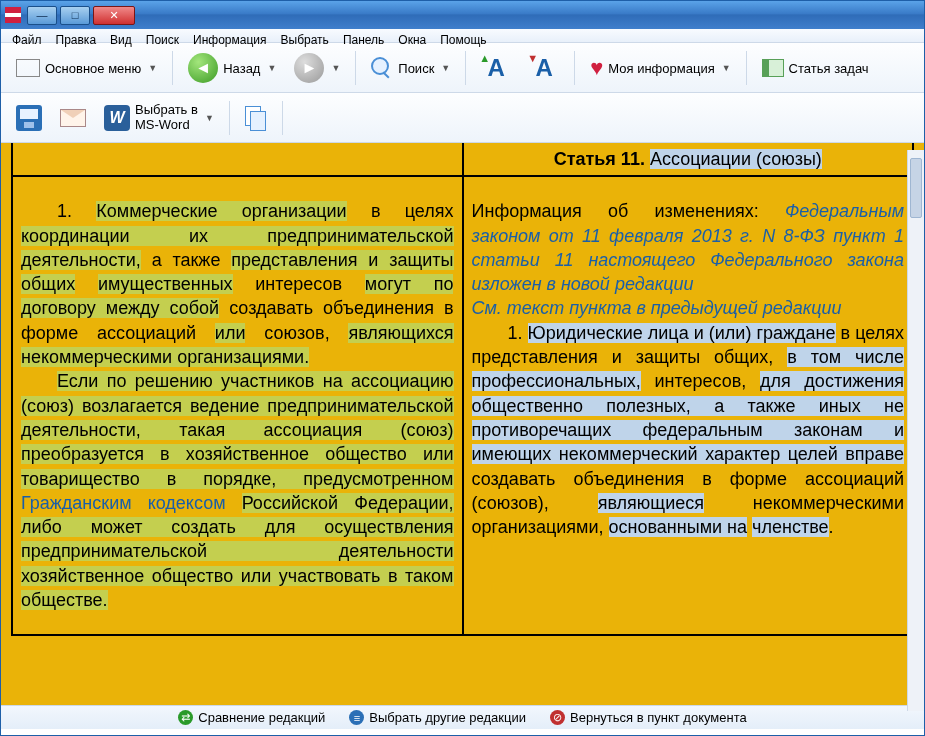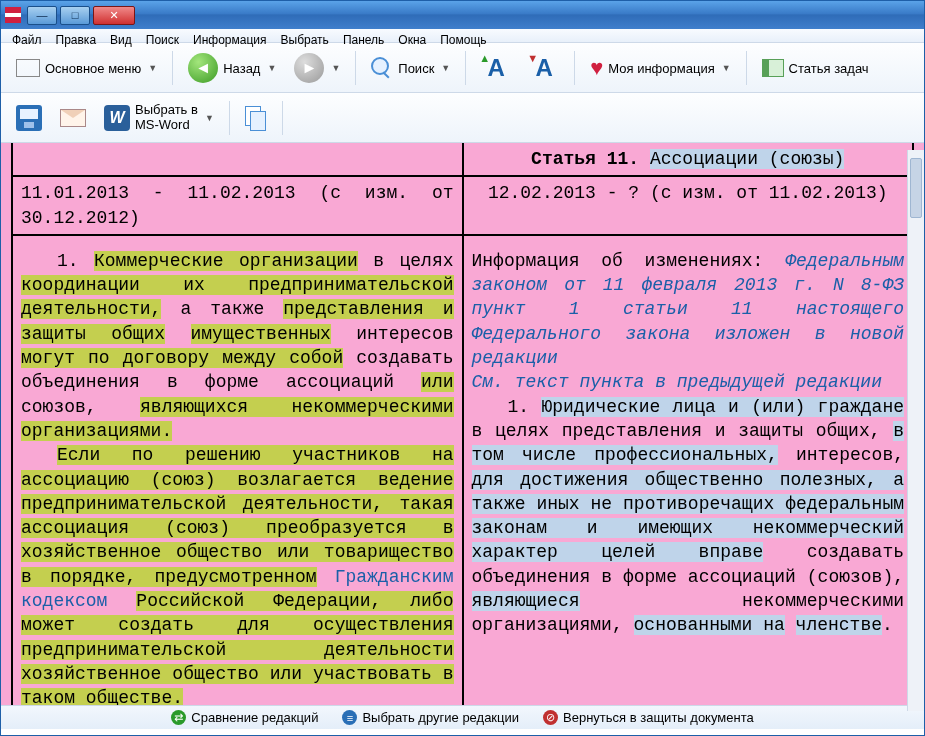--- a/index.html
+++ b/index.html
@@ -127,23 +127,23 @@
   .copy-ic { width:22px; height:24px; position:relative; }
   .copy-ic::before { content:""; position:absolute; width:14px; height:18px; background:#fff; border:1px solid #4a8fd6; left:0; top:0; }
   .copy-ic::after { content:""; position:absolute; width:14px; height:18px; background:#e5f1ff; border:1px solid #4a8fd6; left:5px; top:5px; }
   .flag-ic { width:24px; height:18px; display:flex; flex-direction:column; border:1px solid #888; }
   .flag-ic span { flex:1; }
   .flag-ic span:nth-child(1){background:#fff;}
   .flag-ic span:nth-child(2){background:#0039A6;}
   .flag-ic span:nth-child(3){background:#D52B1E;}
 
   
-  .content { height: calc(736px - 28px - 22px - 50px - 50px - 24px); overflow:hidden; background:#f9a8d4;font-family:Liberation Mono, monospace;}
+  .content { height: calc(736px - 28px - 22px - 50px - 50px - 24px); overflow:hidden; background:#eab308;}
   .cmp-table { width: calc(100% - 20px); border-collapse: collapse; margin: 0 10px; table-layout:fixed; }
-  .cmp-table td, .cmp-table th { border: 2px solid #000; vertical-align: top; padding: 13px 8px; font-size:18px; line-height:1.35; text-align:justify; }
+  .cmp-table td, .cmp-table th { border: 2px solid #000; vertical-align: top; padding: 22px 8px; font-size:18px; line-height:1.35; text-align:justify; }
   .cmp-table .hdr { font-size:18px; text-align:center; padding:4px 8px; }
   .cmp-table .section-title { text-align:center; font-size:22px; font-weight:bold; border:none; padding:6px 0; }
   .art-title { font-weight:bold; }
   .link { color:#1a5fa8; }
   .ital { font-style:italic; color:#1a5fa8; }
   .hl-g { background:#c4cf4f; }
   .hl-b { background:#bfd4ea; }
   .body-cell p { margin:0; text-indent:2em; }
 
   
@@ -259,26 +259,20 @@
 
 <div class="content">
   <table class="cmp-table">
     <tbody>
         <tr>
       <td class="hdr" style="border-top:none;"></td>
       <td class="hdr" style="border-top:none;">
         <span class="art-title">Статья 11.</span>
         <span class="hl-b"><span> Ассоциации (союзы)</span></span>
       </td>
-    </tr>
-    <tr>
-      <td class="hdr" style="text-align:justify; text-align-last:justify;">
-        <span>11.01.2013 - 11.02.2013 (с изм. от 30.12.2012)</span>
-      </td>
-      <td class="hdr">12.02.2013 - ? (с изм. от 11.02.2013)</td>
     </tr>
     <tr>
       <td class="body-cell">
         <p>1. <span class="hl-g">Коммерческие организации</span> в целях <span class="hl-g">координации их предпринимательской деятельности,</span> а также <span class="hl-g">представления и защиты общих</span> <span class="hl-g">имущественных</span> интересов <span class="hl-g">могут по договору между собой</span> создавать объединения в форме ассоциаций <span class="hl-g">или</span> союзов, <span class="hl-g">являющихся некоммерческими организациями.</span></p>
         <p><span class="hl-g">Если по решению участников на ассоциацию (союз) возлагается ведение предпринимательской деятельности, такая ассоциация (союз) преобразуется в хозяйственное общество или товарищество в порядке, предусмотренном</span> <span class="link">Гражданским кодексом</span> <span class="hl-g">Российской Федерации, либо может создать для осуществления предпринимательской деятельности хозяйственное общество или участвовать в таком обществе.</span></p>
       </td>
       <td class="body-cell">
         <p style="text-indent:0;"><span>Информация об изменениях: </span><span class="ital"><span class="link">Федеральным законом</span><span> от 11 февраля 2013 г. N 8-ФЗ пункт 1 статьи 11 настоящего Федерального закона изложен в новой редакции</span></span></p>
         <p style="text-indent:0;"><span class="ital link">См. текст пункта в предыдущей редакции</span></p>
         <p>1. <span class="hl-b">Юридические лица и (или) граждане</span> в целях представления и защиты общих, <span class="hl-b">в том числе профессиональных,</span> интересов, <span class="hl-b">для достижения общественно полезных, а также иных не противоречащих федеральным законам и имеющих некоммерческий характер целей вправе</span> создавать объединения в форме ассоциаций (союзов), <span class="hl-b">являющиеся</span> некоммерческими организациями, <span class="hl-b">основанными на</span> <span class="hl-b">членстве</span>.</p>
@@ -296,15 +290,15 @@
   <a>
     <span class="bicon g">⇄</span>
     <span>Сравнение редакций</span>
   </a>
   <a>
     <span class="bicon b">≡</span>
     <span>Выбрать другие редакции</span>
   </a>
   <a>
     <span class="bicon r">⊘</span>
-    <span>Вернуться в защиты документа</span>
+    <span>Вернуться в пункт документа</span>
   </a>
 </div>
 
 </body></html>

